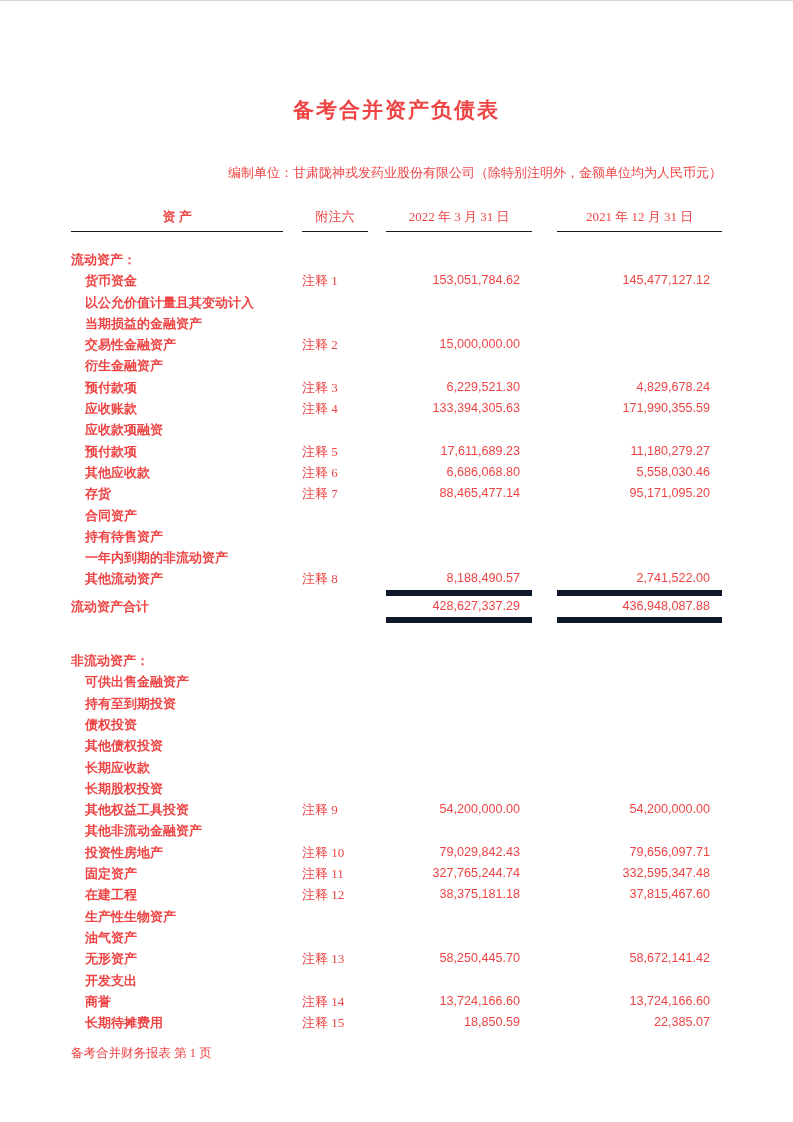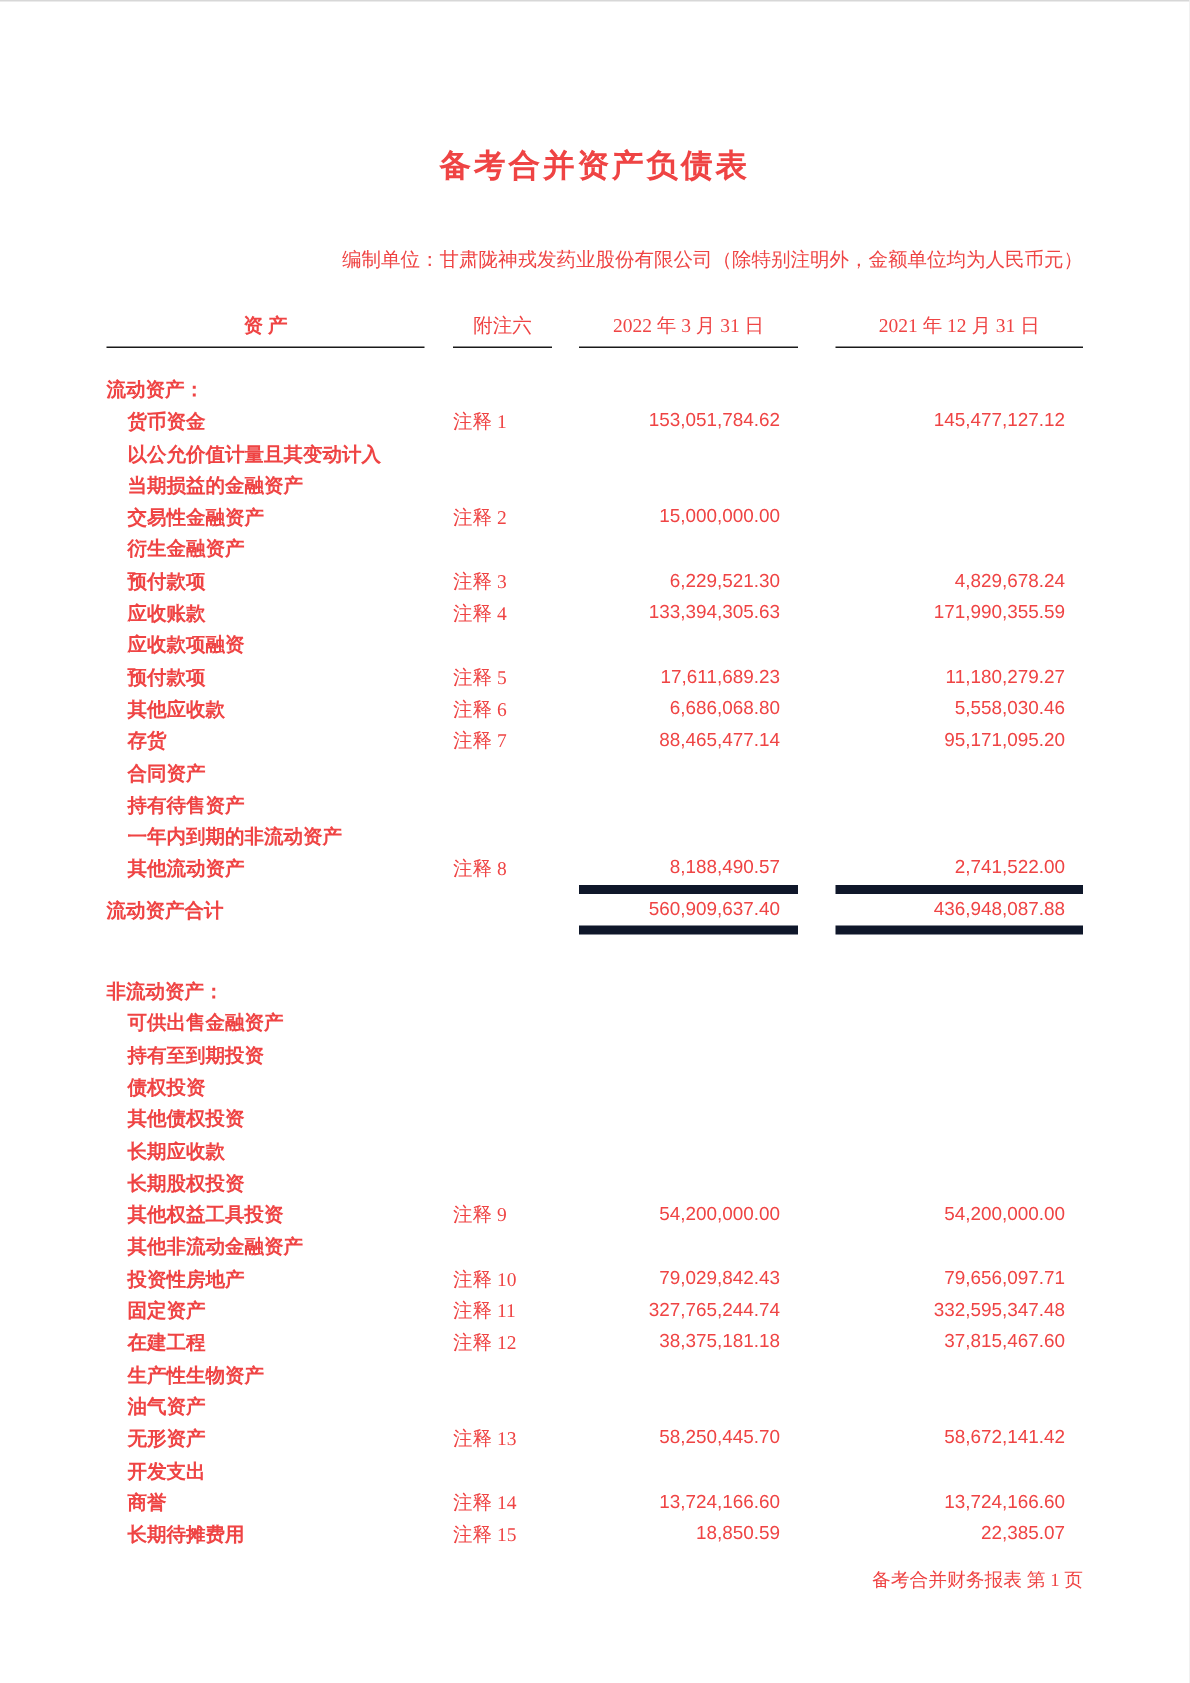--- a/index.html
+++ b/index.html
@@ -57,21 +57,21 @@
   .row .col-note{
     font-family:Liberation Serif, serif;
   }
   .row.item .col-label{padding-left:14px;}
   .row.total .col-label{font-weight:bold;}
   .row.spacer{height:27px;}
   .row.rule-below .col-v1,
   .row.rule-below .col-v2{border-bottom:6px solid #0f172a;}
   .footer{
     margin-top:12px;
-    text-align:right;
+    text-align:left;
     font-size:12.5px;
     line-height:16px;
   }
 </style>
 </head>
 <body>
 
 <div class="page">
 
   <h1 class="title">备考合并资产负债表</h1>
@@ -197,21 +197,21 @@
   <div class="row item rule-below">
     <div class="col col-label">其他流动资产</div>
     <div class="col col-note">注释 8</div>
     <div class="col col-v1 num">8,188,490.57</div>
     <div class="col col-v2 num">2,741,522.00</div>
   </div>
 
   <div class="row total rule-below">
     <div class="col col-label">流动资产合计</div>
     <div class="col col-note"></div>
-    <div class="col col-v1 num">560,909,637.40</div>
+    <div class="col col-v1 num">428,627,337.29</div>
     <div class="col col-v2 num">436,948,087.88</div>
   </div>
 
   <div class="row spacer">
     <div class="col col-label"></div>
     <div class="col col-note"></div>
     <div class="col col-v1 num"></div>
     <div class="col col-v2 num"></div>
   </div>
 

